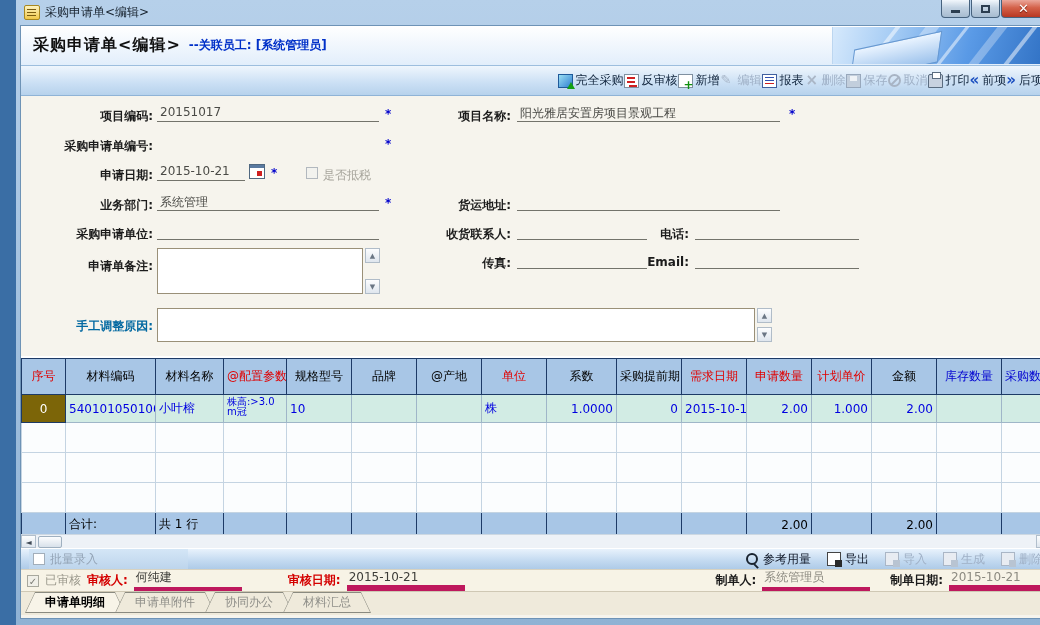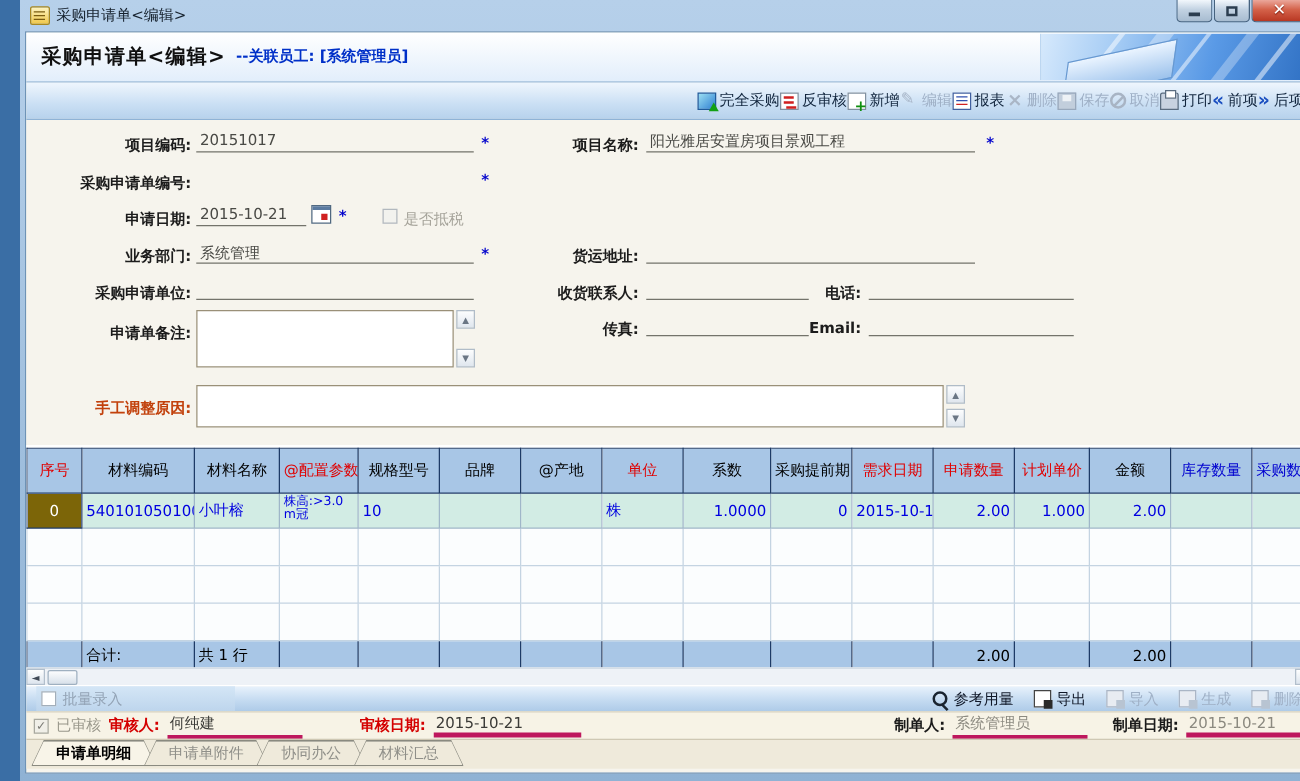--- a/index.html
+++ b/index.html
@@ -52,21 +52,21 @@
   .i-save::after { content:""; position:absolute; left:3px; top:1px; width:7px; height:5px; background:#eef2f6; }
   .i-cancel { border:2px solid #a8b4c4; border-radius:50%; width:13px; height:13px; }
   .i-cancel::after { content:""; position:absolute; left:-1px; top:4px; width:12px; height:2px; background:#a8b4c4; transform:rotate(-45deg); }
   .i-print { background:#c8d2e0; border:1px solid #5a6c80; border-radius:2px 2px 0 0; }
   .i-print::after { content:""; position:absolute; left:3px; top:-3px; width:7px; height:5px; background:#fff; border:1px solid #5a6c80; }
   .i-chev { color:#1b4fc0; font-weight:bold; font-size:15px; line-height:13px; width:auto; }
 
   
   .form-area { height:260px; position:relative; flex:none; background:#f6f4ed; }
   .f-label { position:absolute; font-weight:bold; color:#1c1c1c; text-align:right; }
-  .f-label.red { color:#c2410c; }
+  .f-label.red { color:#0369a1; }
   .f-label.dim { color:#a5a39a; font-weight:normal; }
   .f-value { position:absolute; border-bottom:1px solid #73736b; height:17px; color:#4a4a46; padding-left:3px; }
   .f-req { position:absolute; color:#0000cc; font-weight:bold; }
   .f-box { position:absolute; background:#fff; border:1px solid #9a9078; }
   .spin { position:absolute; width:15px; display:flex; flex-direction:column; justify-content:space-between; }
   .spin span { height:15px; background:linear-gradient(#fcfdfe,#dfe6ee); border:1px solid #b0bcc8; font-size:7px; color:#6a7684; text-align:center; line-height:14px; }
   .i-cal { position:absolute; width:16px; height:15px; background:#fff; border:1px solid #506880; }
   .i-cal::before { content:""; position:absolute; left:0; top:0; right:0; height:3px; background:#5a7aa0; }
   .i-cal::after { content:""; position:absolute; right:2px; bottom:2px; width:5px; height:5px; background:#d02020; }
   .cb { position:absolute; width:12px; height:12px; background:#fff; border:1px solid #98a4ae; }
@@ -110,21 +110,21 @@
   .i-exp::after { content:""; position:absolute; right:-2px; bottom:-2px; width:7px; height:7px; background:#2a2a2a; }
   .i-gdoc { width:14px; height:14px; background:#e8ecf2; border:1px solid #aab6c6; position:relative; }
   .i-gdoc::after { content:""; position:absolute; right:-2px; bottom:-2px; width:7px; height:7px; background:#b8c4d2; }
 
   
   .status-row { height:22px; flex:none; background:#f7f3e6; display:flex; align-items:center; padding:0 10px 0 6px; gap:6px; border-top:1px solid #d8d2c0; }
   .status-row .cbx2 { width:12px; height:12px; background:#f0efe8; border:1px solid #a8a89e; text-align:center; font-size:10px; line-height:11px; color:#7a7a74; flex:none; }
   .lab-red { color:#d40000; font-weight:bold; }
   .lab-bold { color:#1a1a1a; font-weight:bold; }
   .dim-text { color:#9a988c; }
-  .u-val { border-bottom:4px solid #be185d; padding:0 4px 1px 2px; color:#3c3c38; }
+  .u-val { border-bottom:6px solid #be185d; padding:0 4px 1px 2px; color:#3c3c38; }
   .u-val.grey { color:#8c8a80; }
   .spacer { flex:1; }
 
   
   .tabs-row { height:24px; flex:none; background:#efeadb; display:flex; align-items:flex-start; padding-left:14px; border-top:1px solid #cfc8b4; }
   .tab { position:relative; height:21px; line-height:20px; padding:0 20px; margin-left:-10px; color:#8f8f89; cursor:default; }
   .tab .tab-bg { position:absolute; inset:0; clip-path:polygon(10px 0,calc(100% - 10px) 0,100% 100%,0 100%); background:#8a8a80; }
   .tab .tab-bg::after { content:""; position:absolute; inset:1px; clip-path:polygon(9px 0,calc(100% - 9px) 0,100% 100%,0 100%); background:#efeadb; }
   .tab.active { color:#000; font-weight:bold; }
   .tab.active .tab-bg::after { background:#f8f4e8; }

